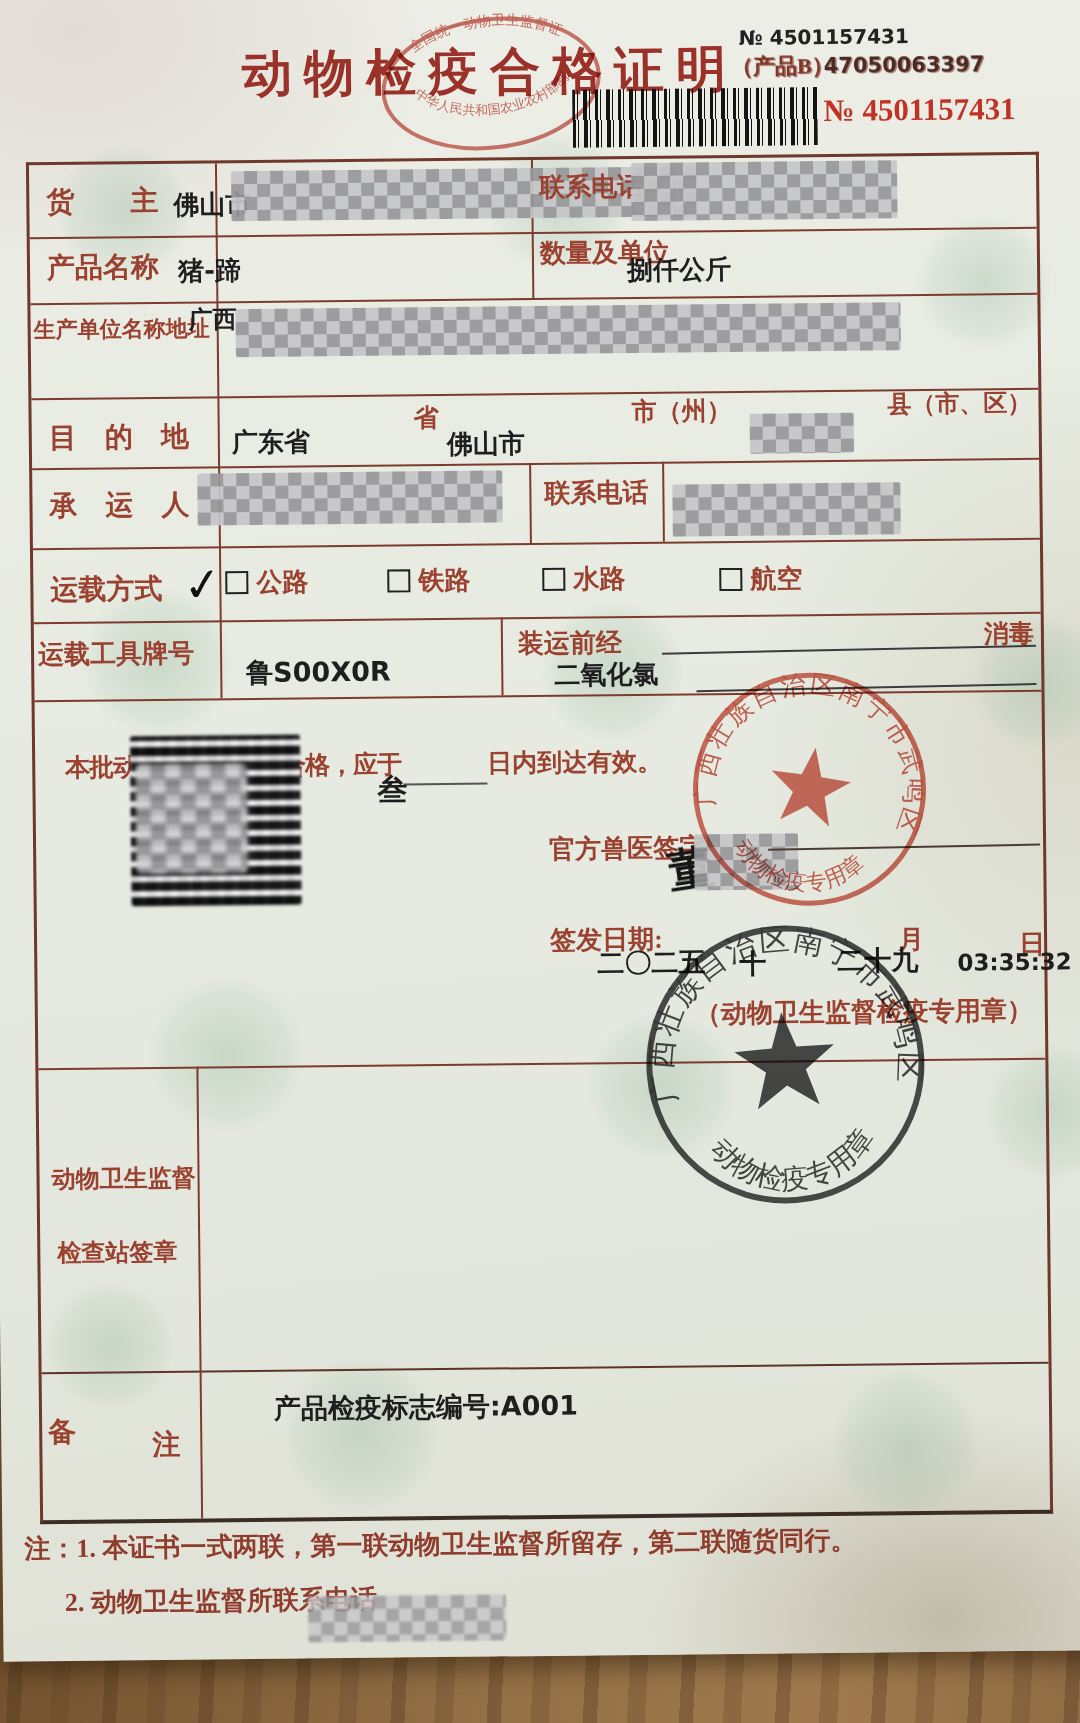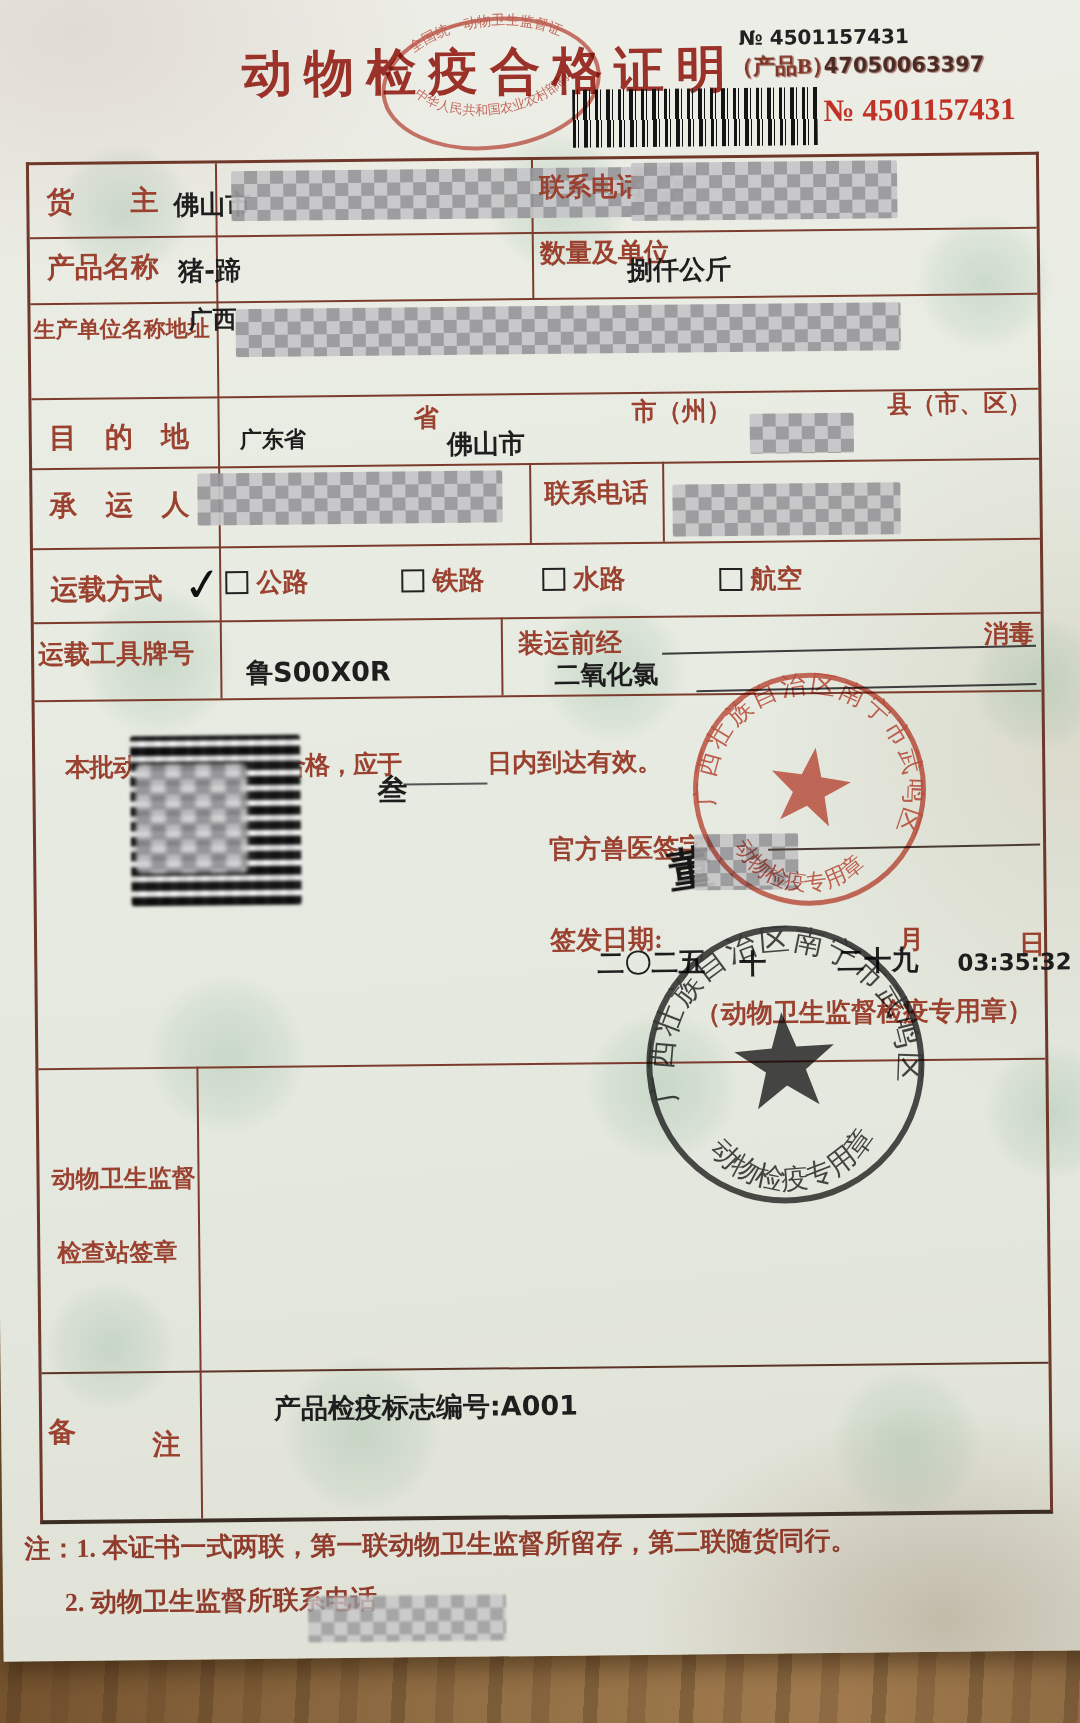--- a/index.html
+++ b/index.html
@@ -124,36 +124,36 @@
     <div class="lab" style="left:17px;top:84px;font-size:28px">产品名称</div>
     <div class="val" style="left:148px;top:90px;font-size:26px">猪-蹄</div>
     <div class="lab" style="left:510px;top:76px;font-size:26px">数量及单位</div>
     <div class="val" style="left:597px;top:94px;font-size:26px">捌仟公斤</div>
 
     <div class="lab" style="left:3px;top:150px;font-size:22px">生产单位名称地址</div>
     <div class="val" style="left:158px;top:140px;font-size:24px;z-index:2">广西</div>
     <div class="mosaic" style="left:205px;top:146px;width:665px;height:48px"></div>
 
     <div class="lab" style="left:17px;top:254px;font-size:28px">目　的　地</div>
-    <div class="val" style="left:208px;top:262px;font-size:22px">广东省</div>
+    <div class="val" style="left:200px;top:262px;font-size:26px">广东省</div>
     <div class="lab" style="left:382px;top:240px;font-size:25px">省</div>
     <div class="val" style="left:415px;top:266px;font-size:26px">佛山市</div>
     <div class="lab" style="left:600px;top:236px;font-size:25px">市（州）</div>
     <div class="mosaic" style="left:718px;top:256px;width:104px;height:40px"></div>
     <div class="lab" style="left:856px;top:232px;font-size:24px">县（市、区）</div>
 
     <div class="lab" style="left:17px;top:322px;font-size:28px">承　运　人</div>
     <div class="mosaic" style="left:165px;top:310px;width:305px;height:52px"></div>
     <div class="lab" style="left:512px;top:316px;font-size:26px">联系电话</div>
     <div class="mosaic" style="left:640px;top:326px;width:228px;height:52px"></div>
 
     <div class="lab" style="left:17px;top:406px;font-size:28px">运载方式</div>
     <div class="check" style="left:150px;top:394px;font-size:46px">✓</div>
     <span class="opt" style="left:192px;top:402px"><i class="cb"></i><b>公路</b></span>
-    <span class="opt" style="left:368px;top:402px"><i class="cb"></i><b>铁路</b></span>
+    <span class="opt" style="left:354px;top:402px"><i class="cb"></i><b>铁路</b></span>
     <span class="opt" style="left:509px;top:402px"><i class="cb"></i><b>水路</b></span>
     <span class="opt" style="left:686px;top:404px"><i class="cb"></i><b>航空</b></span>
 
     <div class="lab" style="left:4px;top:472px;font-size:26px">运载工具牌号</div>
     <div class="val" style="left:212px;top:492px;font-size:27px">鲁S00X0R</div>
     <div class="lab" style="left:484px;top:466px;font-size:26px">装运前经</div>
     <div class="uline" style="left:628px;top:492px;width:374px;transform:rotate(-0.6deg)"></div>
     <div class="val" style="left:520px;top:498px;font-size:26px">二氧化氯</div>
     <div class="uline" style="left:662px;top:530px;width:340px;transform:rotate(-0.6deg)"></div>
     <div class="lab" style="left:950px;top:462px;font-size:25px">消毒</div>

